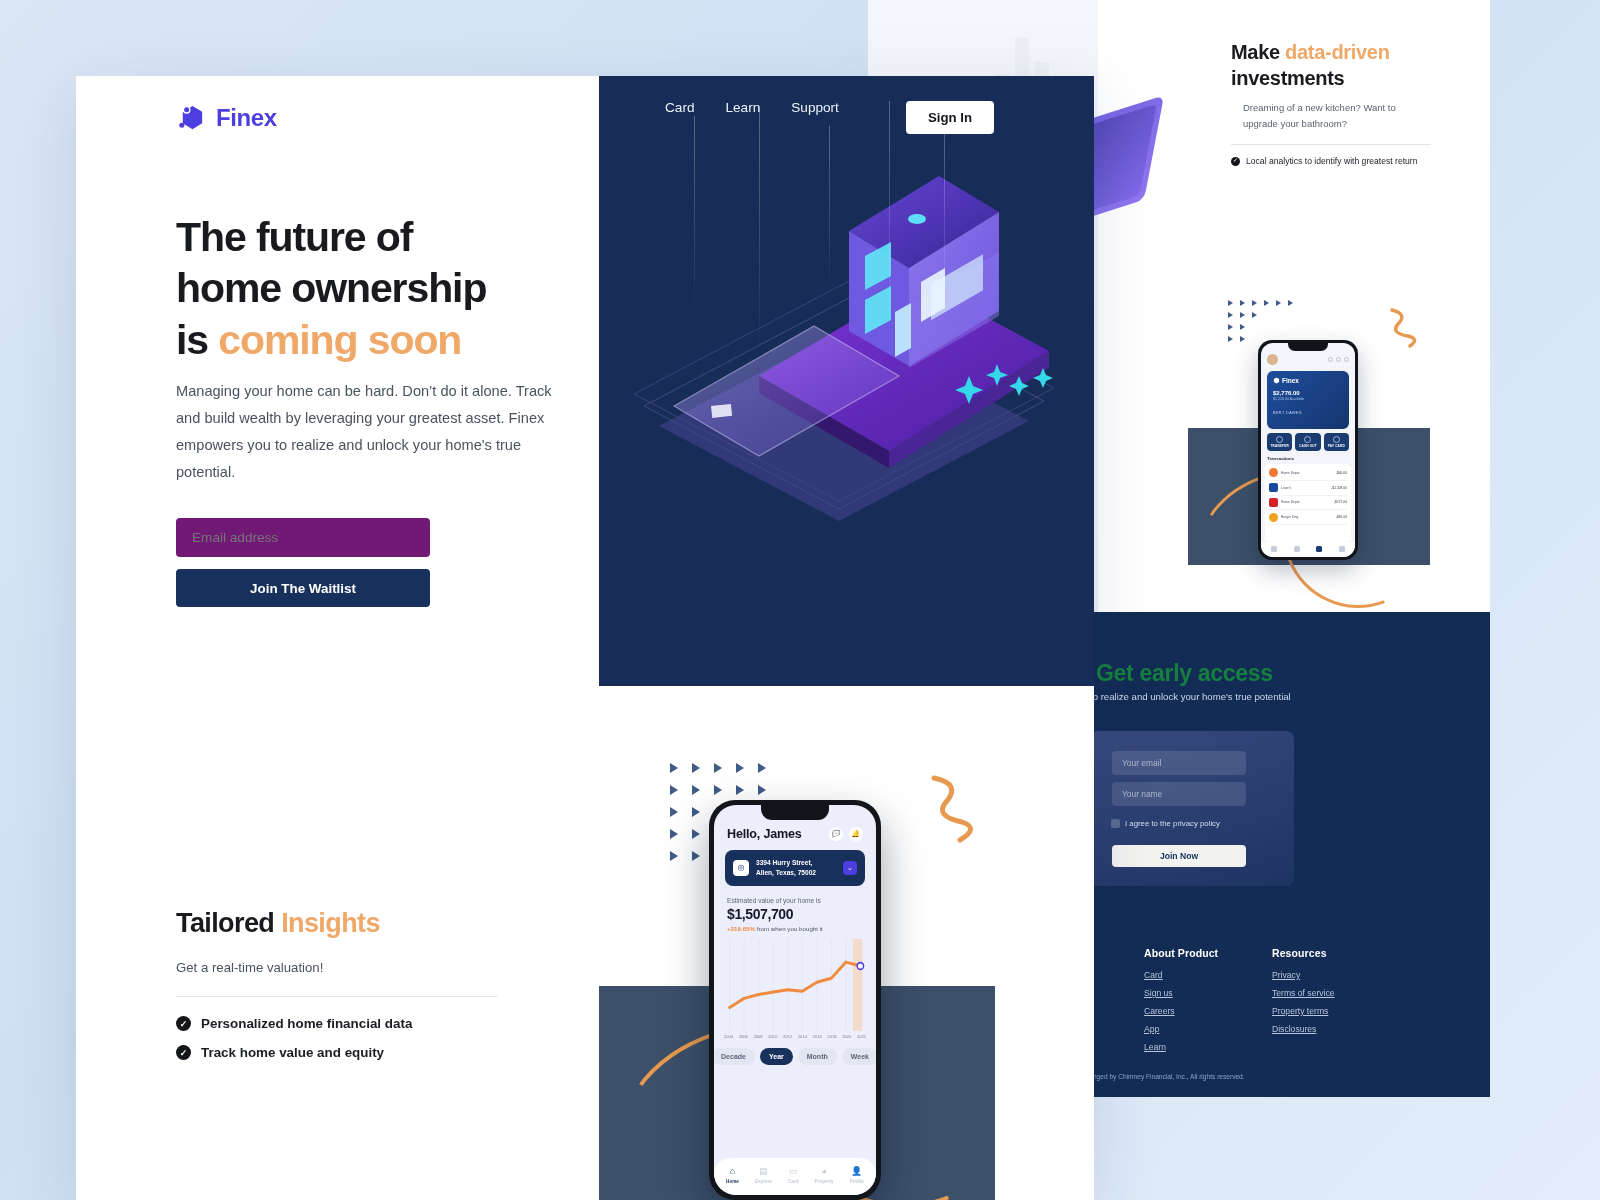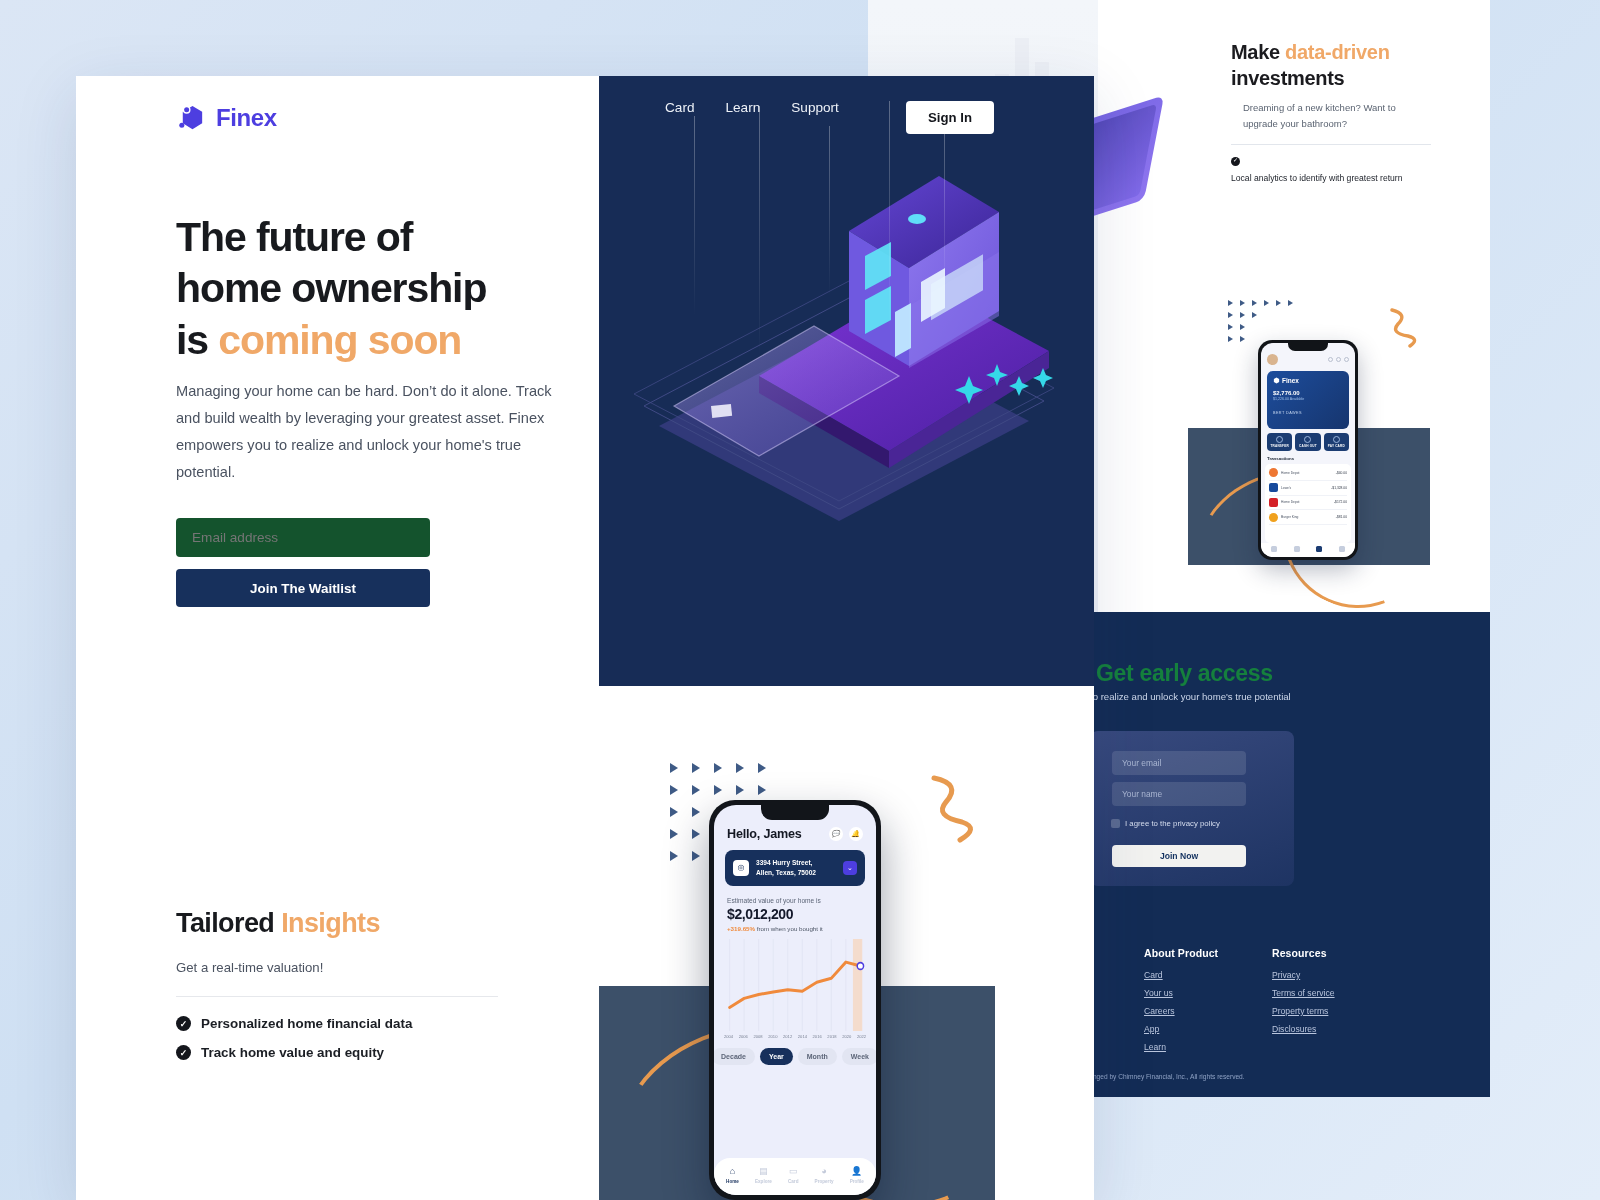--- a/index.html
+++ b/index.html
@@ -18,21 +18,21 @@
      background:linear-gradient(180deg,#f3f6fa,#eef2f8); }
   .ghost-bars { position:absolute; left:975px; top:20px; width:120px; height:150px; }
   .ghost-bars i { position:absolute; bottom:0; width:14px; background:#eceff5; display:block; }
 
   .rp-content { position:absolute; left:1231px; top:40px; width:200px; }
   .rp-title { font-size:20px; font-weight:bold; color:#1b1b1f; line-height:1.28; letter-spacing:-.3px;}
   .rp-title .accent { color:#f0a868; }
   .rp-sub { font-size:9.5px; color:#5b6472; line-height:1.65; margin-top:9px;margin-left:12px; }
   .rp-rule { height:1px; background:#e2e6ec; margin:12px 0 10px; }
   .rp-list { list-style:none; }
-  .rp-list li { display:flex; gap:6px; font-size:8.6px; color:#20242c; line-height:1.62; margin-bottom:8px;flex-direction:column; }
+  .rp-list li { display:flex; gap:6px; font-size:8.6px; color:#20242c; line-height:1.62; margin-bottom:8px; }
   .chk { width:9px;height:9px;border-radius:50%;background:#14161c;color:#fff;font-size:6px;
      display:flex;align-items:center;justify-content:center;flex:0 0 9px;margin-top:2px;}
 
   
   .tilt-device { position:absolute; left:1075px; top:112px; width:80px; height:96px;
      background:linear-gradient(135deg,#6d5ce0,#8a6ff0); transform:skewY(-28deg) rotate(12deg);
      border-radius:8px; opacity:.95; }
   .tilt-device:after{content:"";position:absolute;left:6px;top:6px;right:6px;bottom:6px;
      background:linear-gradient(135deg,#4b3fb5,#7a62e8);border-radius:5px;}
 
@@ -109,21 +109,21 @@
   .logo { position:absolute; left:176px; top:102px; display:flex; align-items:center; gap:9px;}
   .logo-mark { width:31px; height:31px; position:relative; }
   .logo-text { font-size:24px; font-weight:bold; color:#4d3ee0; letter-spacing:-.4px;}
 
   .h1 { position:absolute; left:176px; top:212px; width:420px;
      font-size:41px; line-height:1.25; font-weight:bold; color:#181a1e; letter-spacing:-1.1px;}
   .h1 .accent { color:#f0a868; }
   .lede { position:absolute; left:176px; top:378px; width:390px;
      font-size:14.6px; line-height:1.85; color:#4a5260; }
   .email-field { position:absolute; left:176px; top:518px; width:254px; height:39px;
-     background:#14532d; border:none; border-radius:4px; padding:0 16px;
+     background:#701a75; border:none; border-radius:4px; padding:0 16px;
      font-size:13.6px; color:#9aa0a8; font-family:"Liberation Sans",sans-serif;}
   .waitlist-btn { position:absolute; left:176px; top:569px; width:254px; height:38px;
      background:#17305c; border:none; border-radius:4px; color:#fff;
      font-size:13.4px; font-weight:bold; cursor:pointer; font-family:"Liberation Sans",sans-serif;}
 
   .ti-title { position:absolute; left:176px; top:908px; font-size:27px; font-weight:bold;
      color:#181a1e; letter-spacing:-.6px;}
   .ti-title .accent { color:#f0a868; }
   .ti-sub { position:absolute; left:176px; top:960px; font-size:13.2px; color:#4a5260; }
   .ti-rule { position:absolute; left:176px; top:996px; width:322px; height:1px; background:#e6e8ec;}
@@ -324,21 +324,21 @@
   <div class="ea-input" style="top:782px">Your name</div>
   <label class="ea-chk">
     <span class="bx"></span>
     <span>I agree to the privacy policy</span>
   </label>
   <div class="ea-join">Join Now</div>
 
   <div class="ft-col" style="left:1144px;top:947px">
     <div class="ft-h">About Product</div>
     <a class="ft-l" href="#">Card</a>
-    <a class="ft-l" href="#">Your us</a>
+    <a class="ft-l" href="#">Sign us</a>
     <a class="ft-l" href="#">Careers</a>
     <a class="ft-l" href="#">App</a>
     <a class="ft-l" href="#">Learn</a>
   </div>
   <div class="ft-col" style="left:1272px;top:947px">
     <div class="ft-h">Resources</div>
     <a class="ft-l" href="#">Privacy</a>
     <a class="ft-l" href="#">Terms of service</a>
     <a class="ft-l" href="#">Property terms</a>
     <a class="ft-l" href="#">Disclosures</a>
@@ -494,21 +494,21 @@
       </div>
       <div class="bp-addr">
         <span class="pin">◎</span>
         <span class="txt">
           <span>3394 Hurry Street,</span><br>
           <span>Allen, Texas, 75002</span>
         </span>
         <span class="cv">⌄</span>
       </div>
       <div class="bp-est">Estimated value of your home is</div>
-      <div class="bp-val">$2,012,200</div>
+      <div class="bp-val">$1,507,700</div>
       <div class="bp-pct">
         <b>+319.65%</b><span> from when you bought it</span>
       </div>
       <div class="bp-chart">
         <svg width="100%" height="92" viewBox="0 0 152 92" preserveAspectRatio="none" id="chart-svg">
           <rect x="0" y="0" width="152" height="92" fill="#eceefb"></rect>
           <g id="chart-grid" stroke="#dcdff0" stroke-width=".6">
               <line x1="6" x2="6" y1="0" y2="92"></line>
               <line x1="21.555555555555557" x2="21.555555555555557" y1="0" y2="92"></line>
               <line x1="37.111111111111114" x2="37.111111111111114" y1="0" y2="92"></line>

